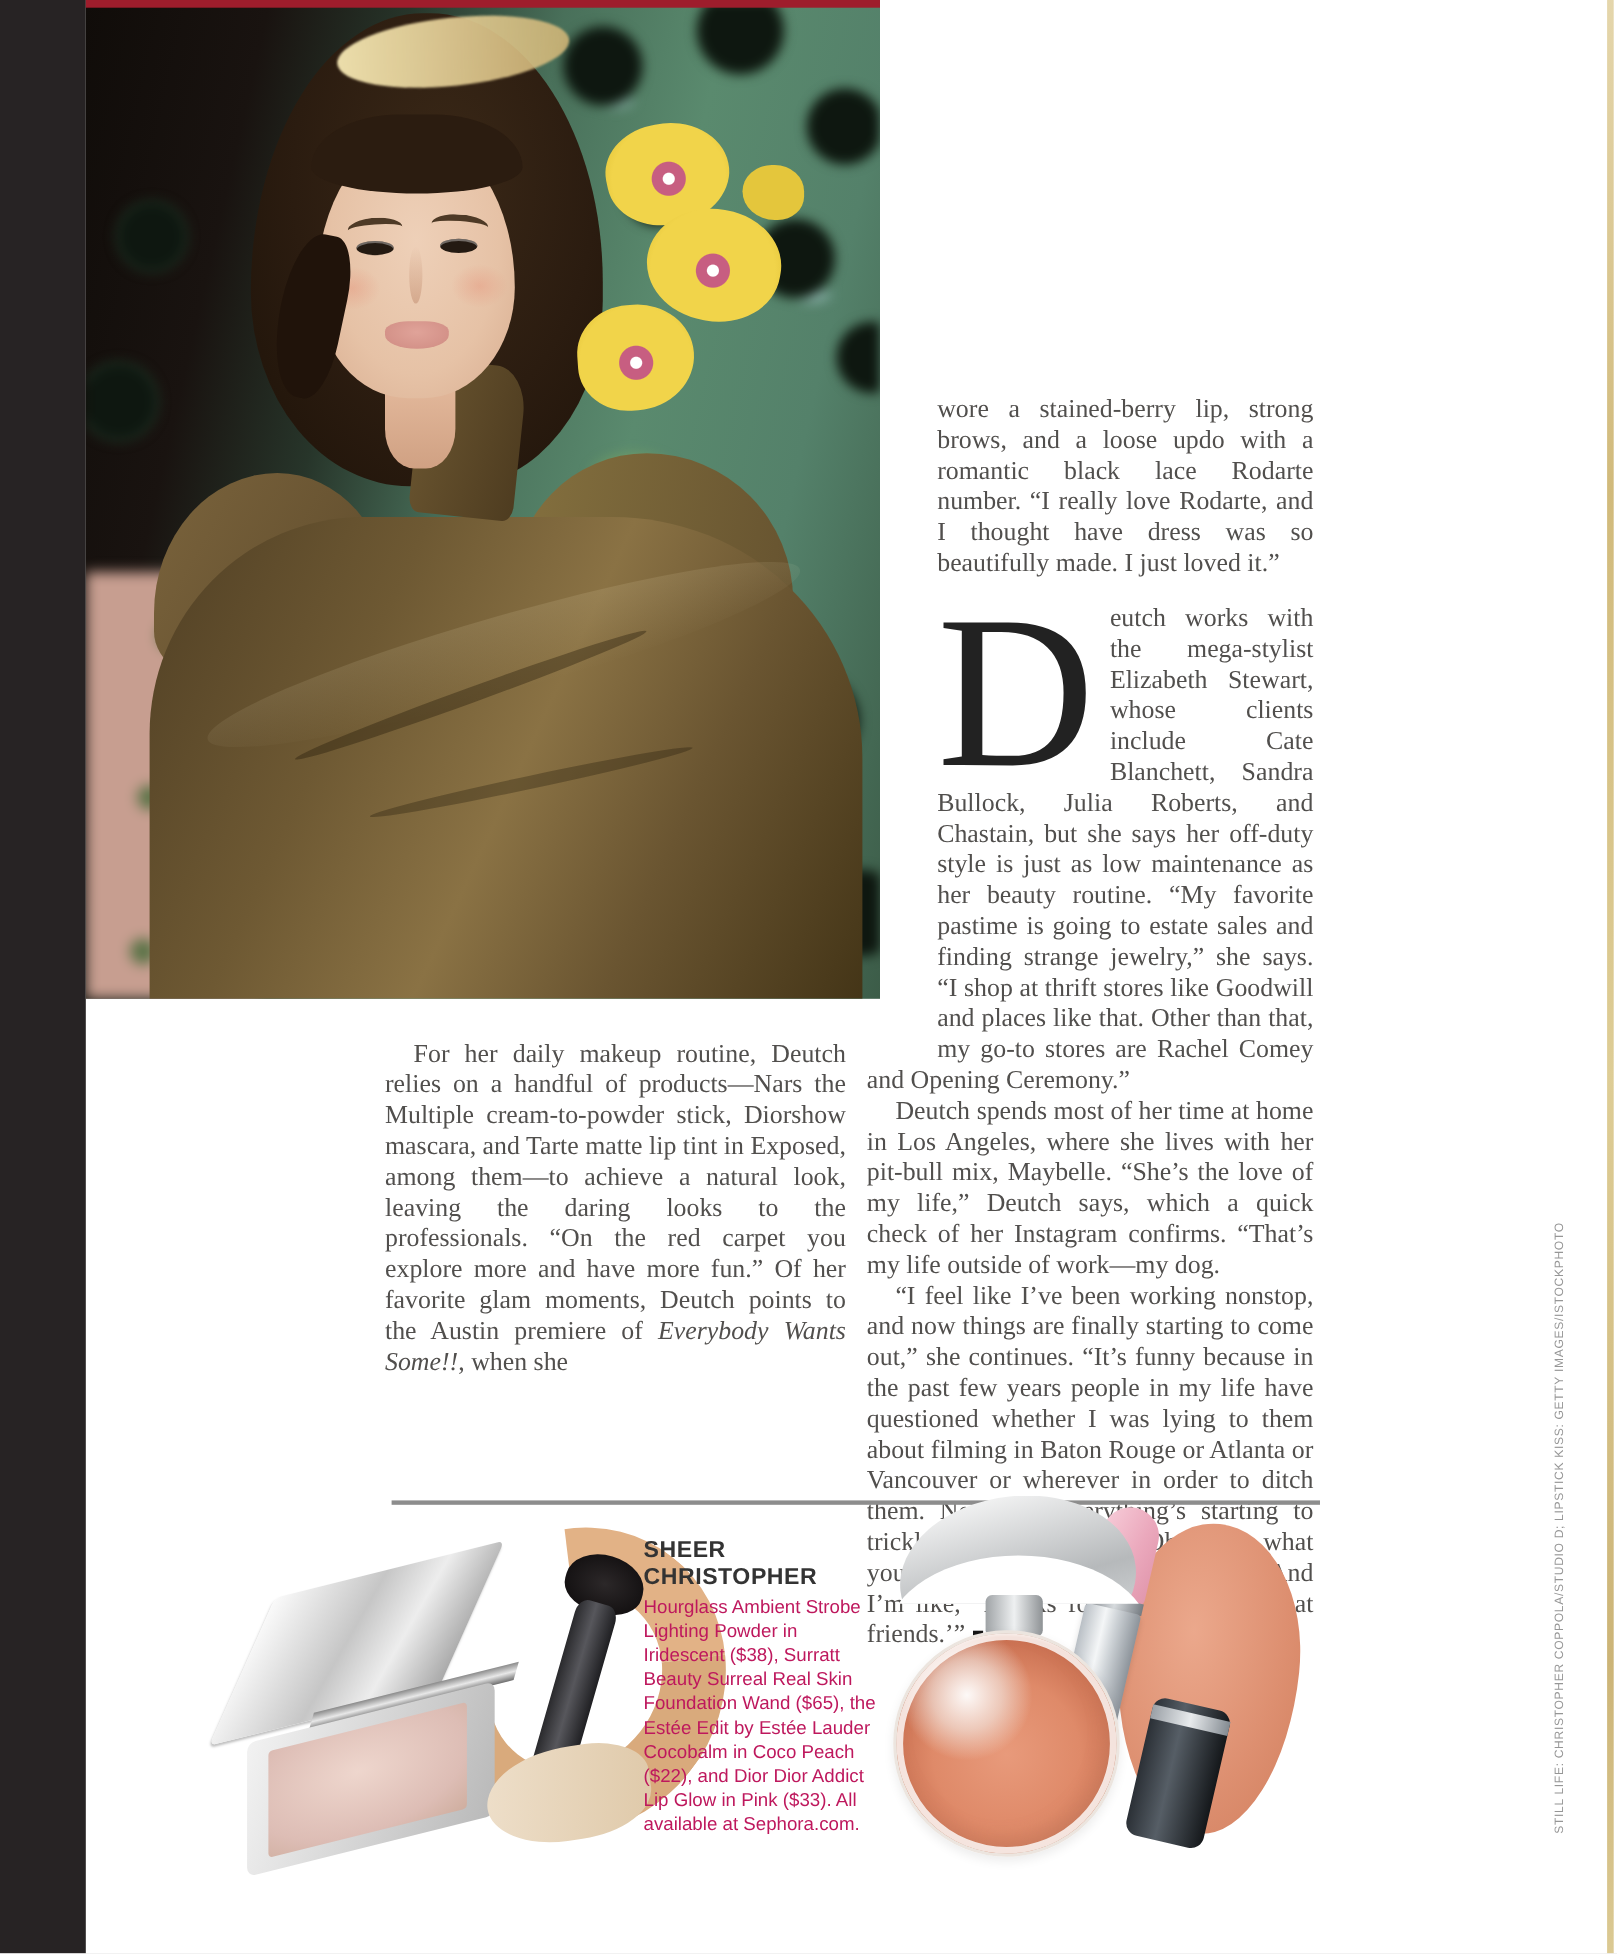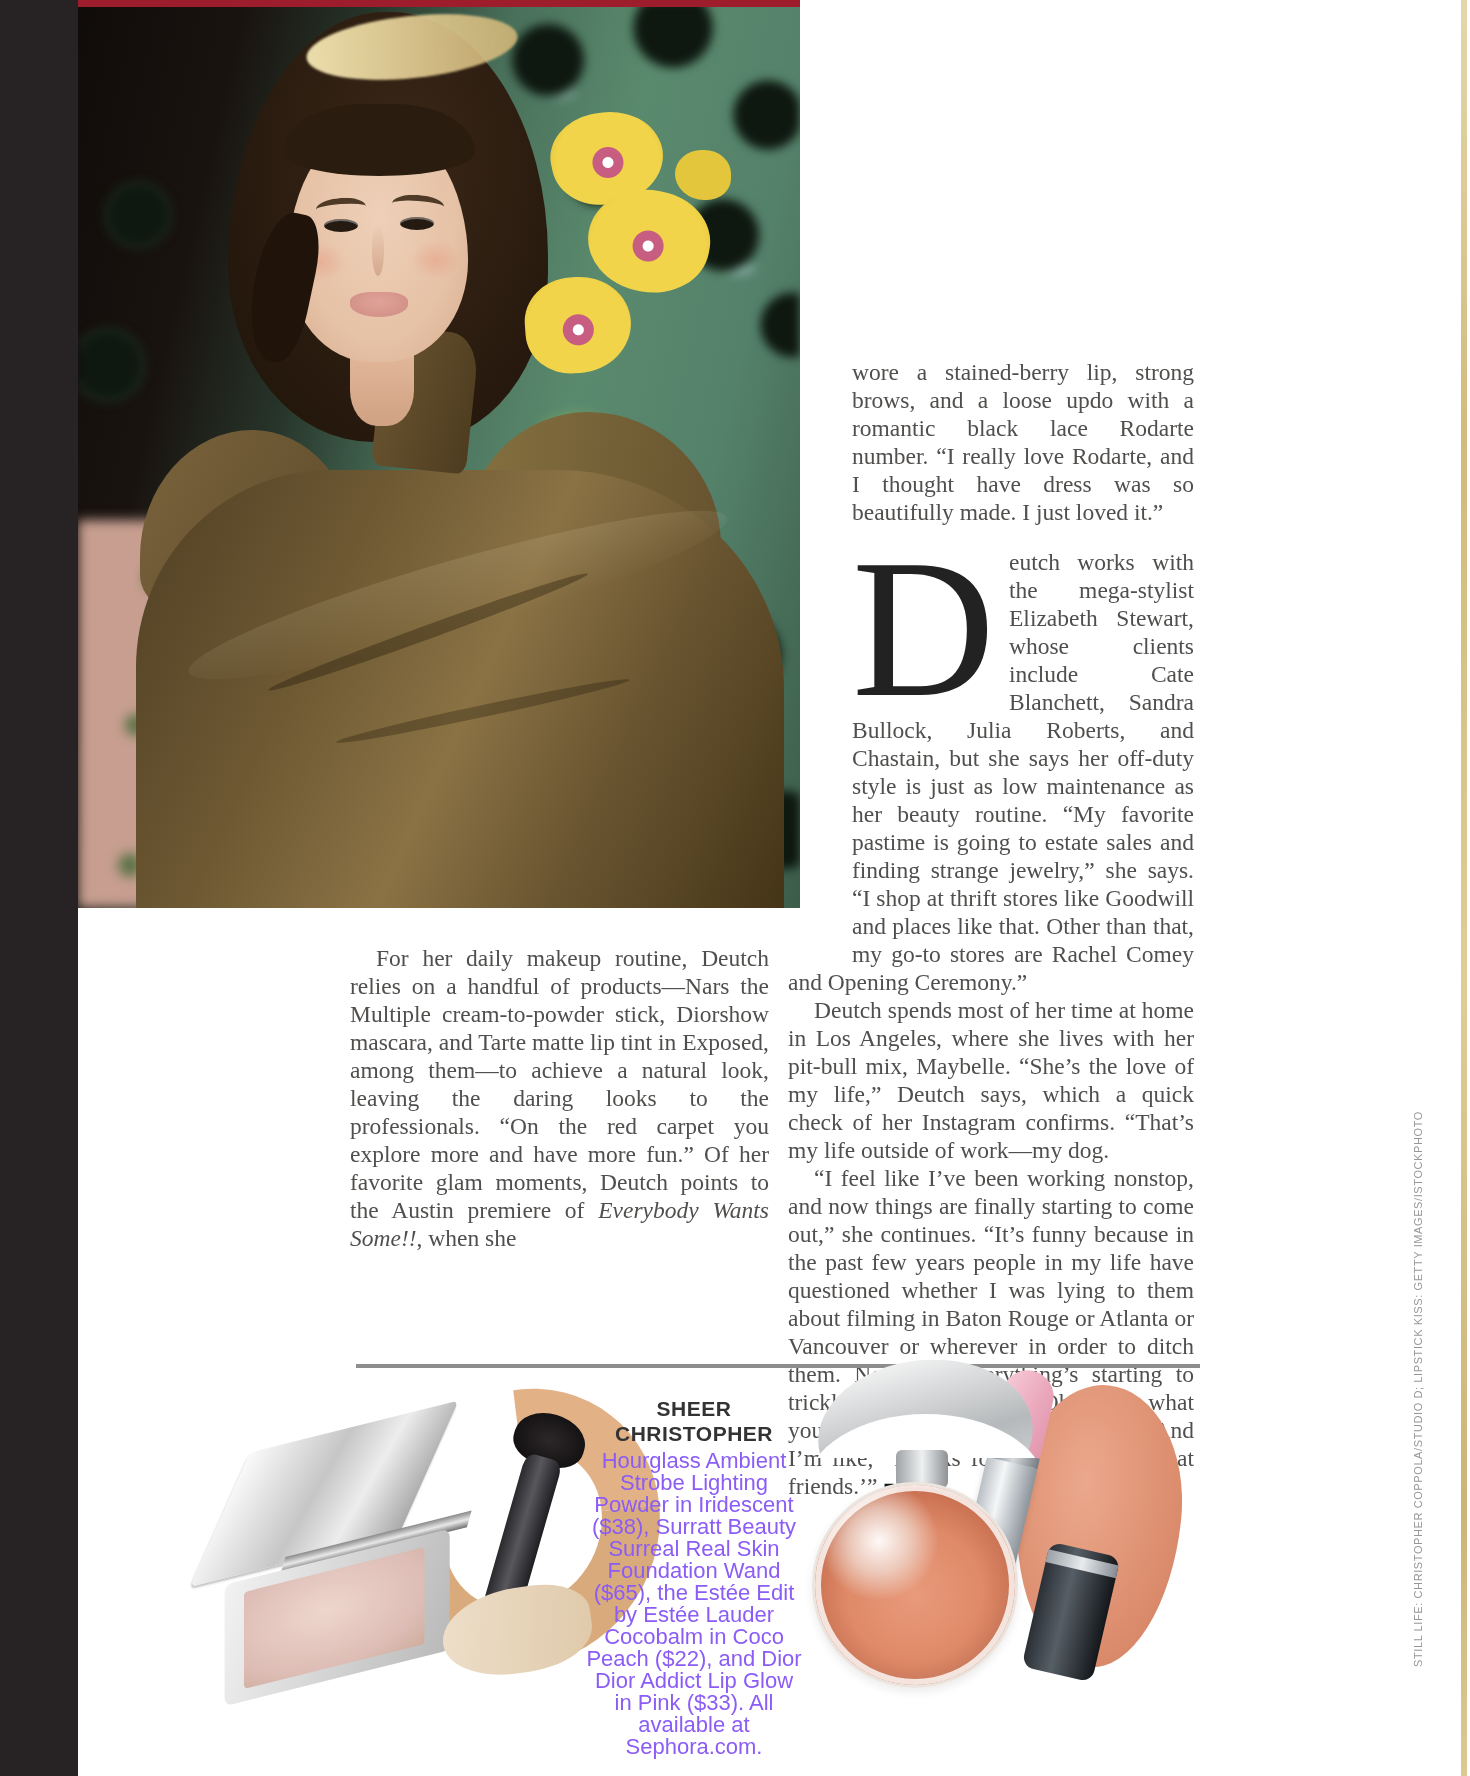--- a/index.html
+++ b/index.html
@@ -103,24 +103,24 @@
   .body-text p { margin:0; text-indent:26px; }
   .body-text p.noindent { text-indent:0; }
   .col-right { position:absolute; left:788px; top:358px; width:406px; }
   .runaround-spacer { float:left; width:64px; height:600px; }
   .dc-para { margin-top:22px !important; text-indent:0 !important; }
   .dropcap { float:left; font-size:198px; line-height:146px; height:150px; margin:8px 14px 0 0; color:#222222; }
   .col-left { position:absolute; left:350px; top:944px; width:419px; }
   .endmark { font-family:"Liberation Sans", sans-serif; font-size:19px; color:#151515; margin-left:6px; font-style:normal; }
 
   
-  .caption { position:absolute; left:585px; top:1396px; width:218px; text-align:center;
+  .caption { position:absolute; left:585px; top:1396px; width:218px; text-align:left;
              font-family:"Liberation Sans", sans-serif; }
   .cap-title { font-weight:bold; font-size:21px; line-height:25px; color:#333333; letter-spacing:.5px; }
-  .cap-body { margin-top:4px; font-size:22px; line-height:22px; color:#8b5cf6; }
+  .cap-body { margin-top:4px; font-size:17px; line-height:22px; color:#be185d; }
 
   
   .products-left { position:absolute; left:190px; top:1380px; width:430px; height:300px; }
   .smear-tan { position:absolute; left:200px; top:5px; width:150px; height:170px;
                border:58px solid #d9aa7c; border-left-color:transparent; border-top-color:#e2b286;
                border-radius:50%; transform:rotate(38deg); }
   .compact { position:absolute; left:0; top:55px; width:290px; height:240px; transform:rotate(-14deg); }
   .compact .lid { position:absolute; left:42px; top:0; width:215px; height:116px; transform:skewX(-38deg);
                   background:linear-gradient(100deg,#fafafa,#c6c6c6 45%,#ededed 70%,#a8a8a8);
                   border-radius:6px; box-shadow:0 2px 2px rgba(0,0,0,.25); }

